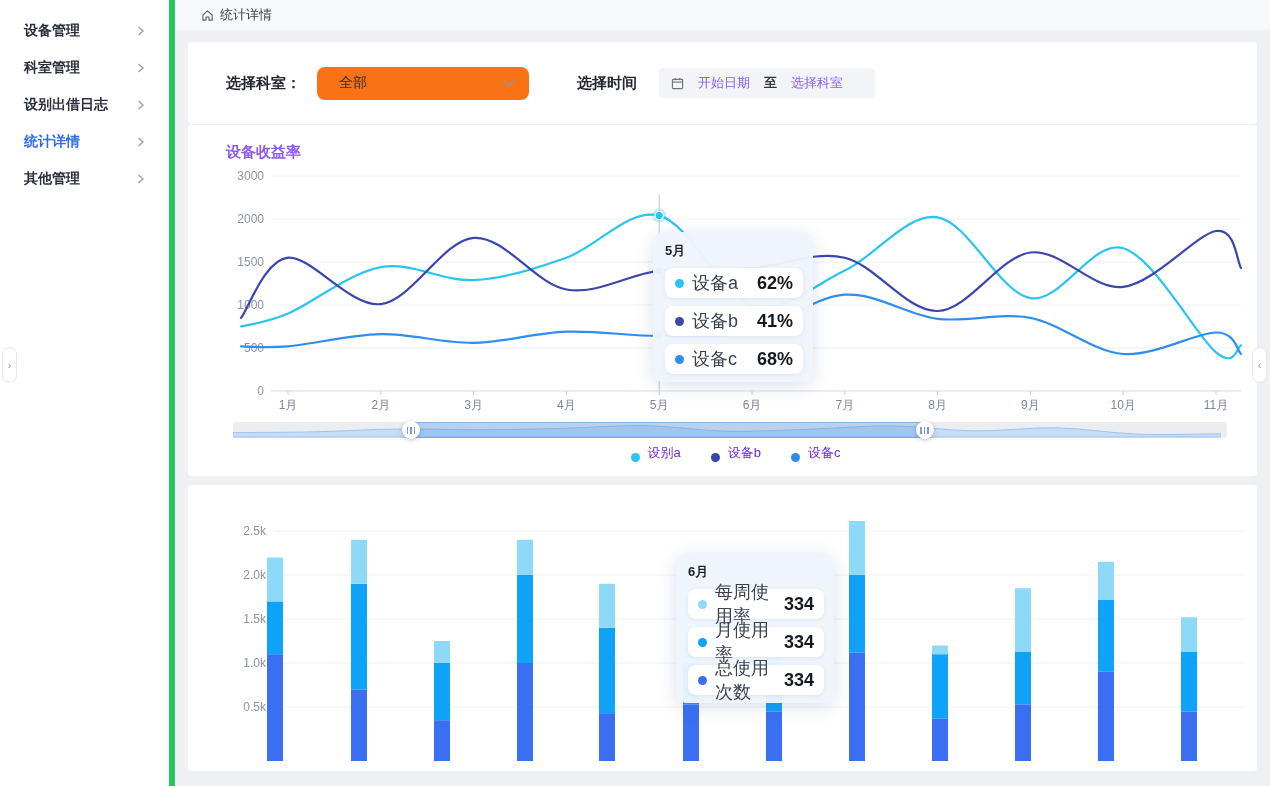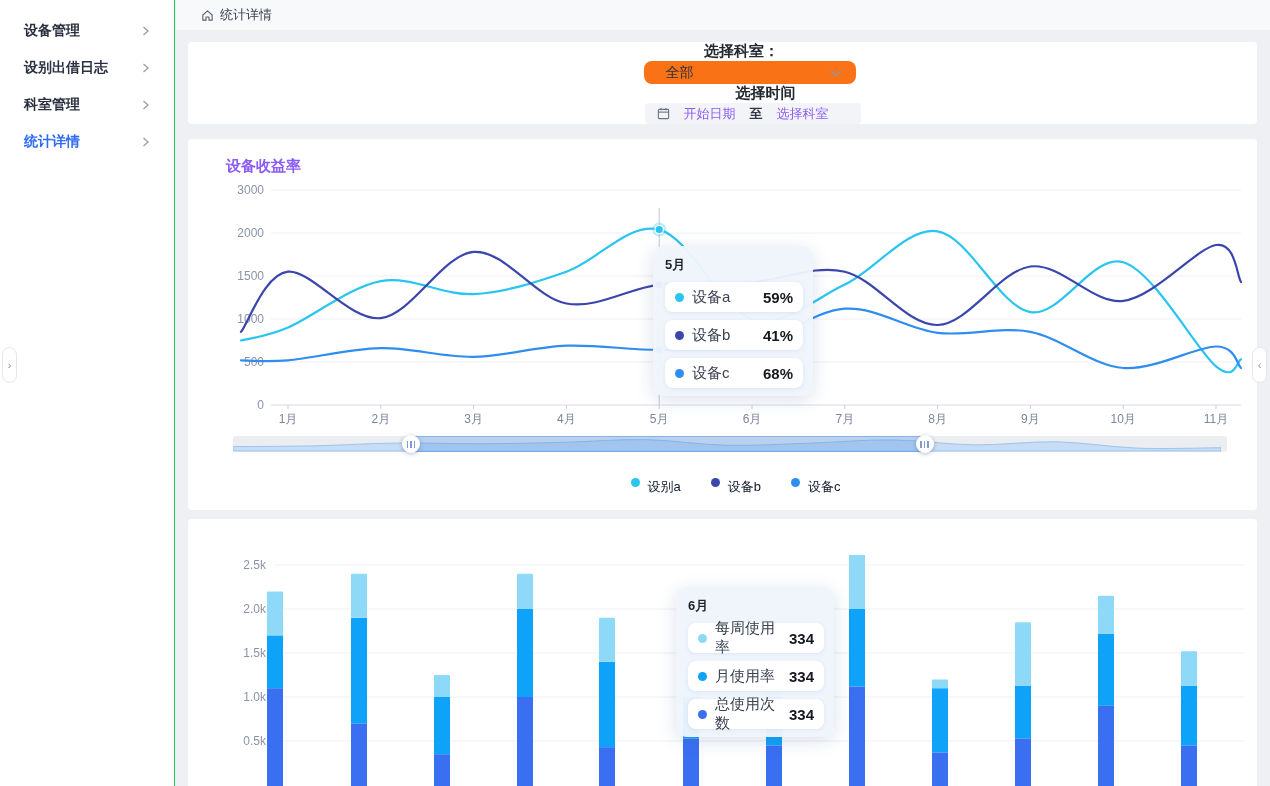--- a/index.html
+++ b/index.html
@@ -1,61 +1,61 @@
 <!DOCTYPE html>
 <html style="--accent: #2e6bf6;"><head>
 <meta charset="utf-8">
 <style>
   * { margin:0; padding:0; box-sizing:border-box; }
   html,body { width:1270px; height:786px; overflow:hidden; background:#eef0f4;
     font-family:"Liberation Sans","DejaVu Sans",sans-serif; color:#2b3040; }
 
   
   .sidebar { position:fixed; left:0; top:0; width:175px; height:786px; background:#fff;
-    border-right:1px solid #22c55e; padding-top:12px; z-index:5; }
+    border-right:6px solid #22c55e; padding-top:12px; z-index:5; }
   .side-item { height:37px; display:flex; align-items:center; padding:0 24px; cursor:pointer;
     font-size:14px; font-weight:bold; color:#2b3040; }
   .side-item .arrow { margin-left:auto; color:#9aa0ad; font-size:12px; display:flex; }
   .side-item.active .side-label { color:var(--accent,#2e6bf6); }
 
   
   .main { margin-left:176px; }
   .topbar { height:30px; background:#f8f9fb; display:flex; align-items:center;
     padding-left:25px; font-size:13px; color:#3c4150; gap:6px; }
   .content { padding:12px 13px 0 12px; }
 
   .card { background:#fff; border-radius:4px; }
-  .filter-card { height:82px; display:flex; align-items:center; padding-left:38px; margin-bottom:15px;flex-direction:column; }
+  .filter-card { height:82px; display:flex; align-items:center; padding-left:38px; margin-bottom:1px; }
   .f-label { font-size:15px; font-weight:bold; color:#23272f; }
   .select { margin-left:16px; width:212px; height:33px; background:#f97316; border-radius:8px;
     display:flex; align-items:center; padding:0 14px 0 22px; font-size:14px; color:#2b3040; cursor:pointer; }
   .select .chev { margin-left:auto; color:#8f96a3; display:flex; }
   .time-label { margin-left:48px; }
   .datepicker { margin-left:22px; width:216px; height:30px; background:#f3f4f8; border-radius:4px;
     display:flex; align-items:center; padding:0 12px; font-size:13px; gap:14px; cursor:pointer; }
   .datepicker .ph { color:#8b5cf6; }
   .datepicker .to { color:#303744; font-weight:bold; }
 
   .chart-card { position:relative; padding:18px 12px 10px 38px; margin-bottom:9px; }
   .chart-title { font-size:15px; font-weight:bold; color:#8b5cf6; margin-bottom:4px; }
   svg text { font-family:"Liberation Sans","DejaVu Sans",sans-serif; }
 
   
   .tooltip { position:absolute; width:160px; background:rgba(239,245,252,0.96); border-radius:10px;
     box-shadow:0 4px 18px rgba(60,90,150,0.18); padding:10px 10px 8px 12px; z-index:6; }
   .tt-title { font-size:13px; font-weight:bold; color:#1d222e; margin-bottom:8px; }
   .tt-row { background:#fff; border-radius:8px; box-shadow:0 1px 4px rgba(70,100,160,0.10);
-    display:flex; align-items:center; height:30px; padding:0 10px; margin-bottom:8px; font-size:15px; color:#3a4151; }
+    display:flex; align-items:center; height:30px; padding:0 10px; margin-bottom:8px; font-size:18px; color:#3a4151; }
   .tt-row:last-child { margin-bottom:0; }
   .dot { width:9px; height:9px; border-radius:50%; margin-right:8px; flex:none; }
   .tt-val { margin-left:auto; font-weight:bold; color:#14181f; }
 
   
   .legend { display:flex; justify-content:center; gap:30px; margin:6px 0 4px 0; }
-  .legend-item { display:flex; align-items:flex-start; font-size:13px; color:#0f172a; cursor:pointer;margin-top:20px; }
+  .legend-item { display:flex; align-items:flex-end; font-size:13px; color:#6d28d9; cursor:pointer; }
 
   
   .dz { position:relative; height:16px; margin:2px 18px 4px 7px; background:#ecedf1;
     border-radius:3px; overflow:visible; }
   .dz svg { position:absolute; left:0; top:0; }
   .dz-window { position:absolute; top:0; height:16px; background:rgba(74,144,226,0.30);
     border-top:1px solid rgba(74,144,226,0.45); border-bottom:1px solid rgba(74,144,226,0.45); cursor:grab; }
   .dz-handle { position:absolute; top:-1px; width:18px; height:18px; background:#fff; border-radius:50%;
     box-shadow:0 1px 4px rgba(50,70,110,0.35); display:flex; align-items:center; justify-content:center;
     gap:2px; cursor:ew-resize; z-index:3; }
@@ -76,37 +76,45 @@
 
   <div class="side-item">
       <span class="side-label">设备管理</span>
       <span class="arrow">
         <svg width="8" height="10" viewBox="0 0 8 10">
             <path d="M1.5 1 L6 5 L1.5 9" fill="none" stroke="#9aa0ad" stroke-width="1.4"></path>
           </svg>
       </span>
     </div>
       <div class="side-item">
+      <span class="side-label">科室管理</span>
+      <span class="arrow">
+        <svg width="8" height="10" viewBox="0 0 8 10">
+            <path d="M1.5 1 L6 5 L1.5 9" fill="none" stroke="#9aa0ad" stroke-width="1.4"></path>
+          </svg>
+      </span>
+    </div>
+      <div class="side-item">
       <span class="side-label">设别出借日志</span>
-      <span class="arrow">
-        <svg width="8" height="10" viewBox="0 0 8 10">
-            <path d="M1.5 1 L6 5 L1.5 9" fill="none" stroke="#9aa0ad" stroke-width="1.4"></path>
-          </svg>
-      </span>
-    </div>
-      <div class="side-item">
-      <span class="side-label">科室管理</span>
       <span class="arrow">
         <svg width="8" height="10" viewBox="0 0 8 10">
             <path d="M1.5 1 L6 5 L1.5 9" fill="none" stroke="#9aa0ad" stroke-width="1.4"></path>
           </svg>
       </span>
     </div>
       <div class="side-item active">
       <span class="side-label">统计详情</span>
+      <span class="arrow">
+        <svg width="8" height="10" viewBox="0 0 8 10">
+            <path d="M1.5 1 L6 5 L1.5 9" fill="none" stroke="#9aa0ad" stroke-width="1.4"></path>
+          </svg>
+      </span>
+    </div>
+      <div class="side-item">
+      <span class="side-label">其他管理</span>
       <span class="arrow">
         <svg width="8" height="10" viewBox="0 0 8 10">
             <path d="M1.5 1 L6 5 L1.5 9" fill="none" stroke="#9aa0ad" stroke-width="1.4"></path>
           </svg>
       </span>
     </div>
     </div>
 </nav>
 
 <div class="main">
@@ -230,21 +238,21 @@
           </div>
       </div>
 
       <div class="tooltip" style="left:465px; top:107px;">
         <div class="tt-title">5月</div>
         <div>
 
         <div class="tt-row">
             <span class="dot" style="background: rgb(41, 197, 240);"></span>
             <span>设备a</span>
-            <span class="tt-val">59%</span>
+            <span class="tt-val">62%</span>
           </div>
             <div class="tt-row">
             <span class="dot" style="background: rgb(59, 70, 173);"></span>
             <span>设备b</span>
             <span class="tt-val">41%</span>
           </div>
             <div class="tt-row">
             <span class="dot" style="background: rgb(47, 141, 240);"></span>
             <span>设备c</span>
             <span class="tt-val">68%</span>

